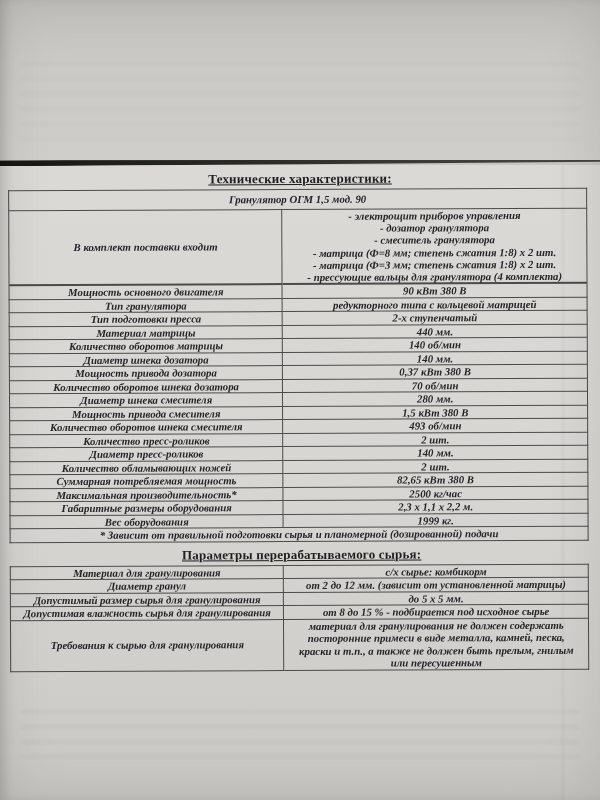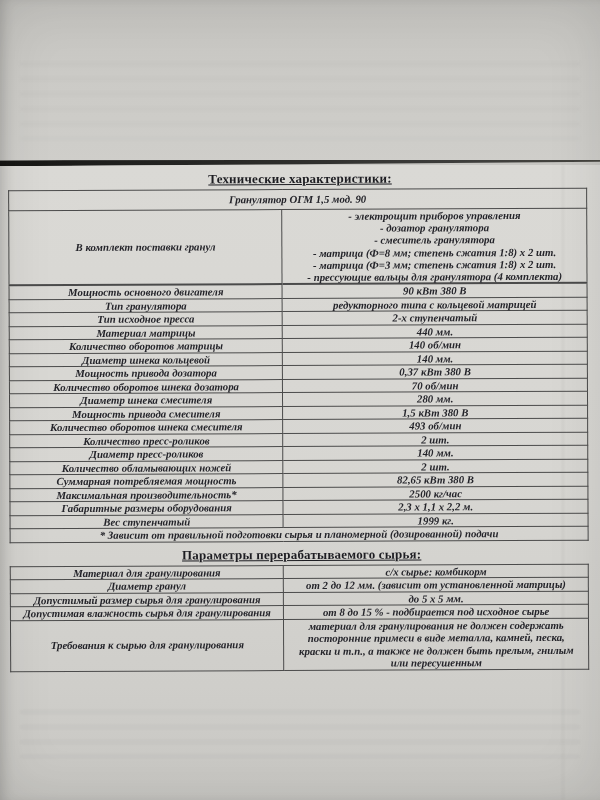--- a/index.html
+++ b/index.html
@@ -103,21 +103,21 @@
       <table class="spec" id="t1">
         <colgroup>
             <col class="c1">
             <col class="c2">
           </colgroup>
         <tbody>
           <tr>
             <td class="model-header" colspan="2">Гранулятор ОГМ 1,5 мод. 90</td>
           </tr>
           <tr class="kit-row">
-            <td class="kit-label">В комплект поставки гранул</td>
+            <td class="kit-label">В комплект поставки входит</td>
             <td>
               <div class="kit-items" id="kit-items">
                   <div>- электрощит приборов управления</div>
                   <div>- дозатор гранулятора</div>
                   <div>- смеситель гранулятора</div>
                   <div>- матрица (Ф=8 мм; степень сжатия 1:8) х 2 шт.</div>
                   <div>- матрица (Ф=3 мм; степень сжатия 1:8) х 2 шт.</div>
                   <div>- прессующие вальцы для гранулятора (4 комплекта)</div>
                 </div>
             </td>
@@ -126,33 +126,33 @@
         <tbody id="t1-body">
             <tr>
               <td class="c-label">Мощность основного двигателя</td>
               <td class="c-value">90 кВт 380 В</td>
             </tr>
             <tr>
               <td class="c-label">Тип гранулятора</td>
               <td class="c-value">редукторного типа с кольцевой матрицей</td>
             </tr>
             <tr>
-              <td class="c-label">Тип исходное пресса</td>
+              <td class="c-label">Тип подготовки пресса</td>
               <td class="c-value">2-х ступенчатый</td>
             </tr>
             <tr>
               <td class="c-label">Материал матрицы</td>
               <td class="c-value">440 мм.</td>
             </tr>
             <tr>
               <td class="c-label">Количество оборотов матрицы</td>
               <td class="c-value">140 об/мин</td>
             </tr>
             <tr>
-              <td class="c-label">Диаметр шнека кольцевой</td>
+              <td class="c-label">Диаметр шнека дозатора</td>
               <td class="c-value">140 мм.</td>
             </tr>
             <tr>
               <td class="c-label">Мощность привода дозатора</td>
               <td class="c-value">0,37 кВт 380 В</td>
             </tr>
             <tr>
               <td class="c-label">Количество оборотов шнека дозатора</td>
               <td class="c-value">70 об/мин</td>
             </tr>
@@ -186,21 +186,21 @@
             </tr>
             <tr>
               <td class="c-label">Максимальная производительность*</td>
               <td class="c-value">2500 кг/час</td>
             </tr>
             <tr>
               <td class="c-label">Габаритные размеры оборудования</td>
               <td class="c-value">2,3 х 1,1 х 2,2 м.</td>
             </tr>
             <tr>
-              <td class="c-label">Вес ступенчатый</td>
+              <td class="c-label">Вес оборудования</td>
               <td class="c-value">1999 кг.</td>
             </tr>
           </tbody>
         <tbody>
           <tr>
             <td class="footnote-cell" colspan="2">* Зависит от правильной подготовки сырья и планомерной (дозированной) подачи</td>
           </tr>
         </tbody>
       </table>
 

